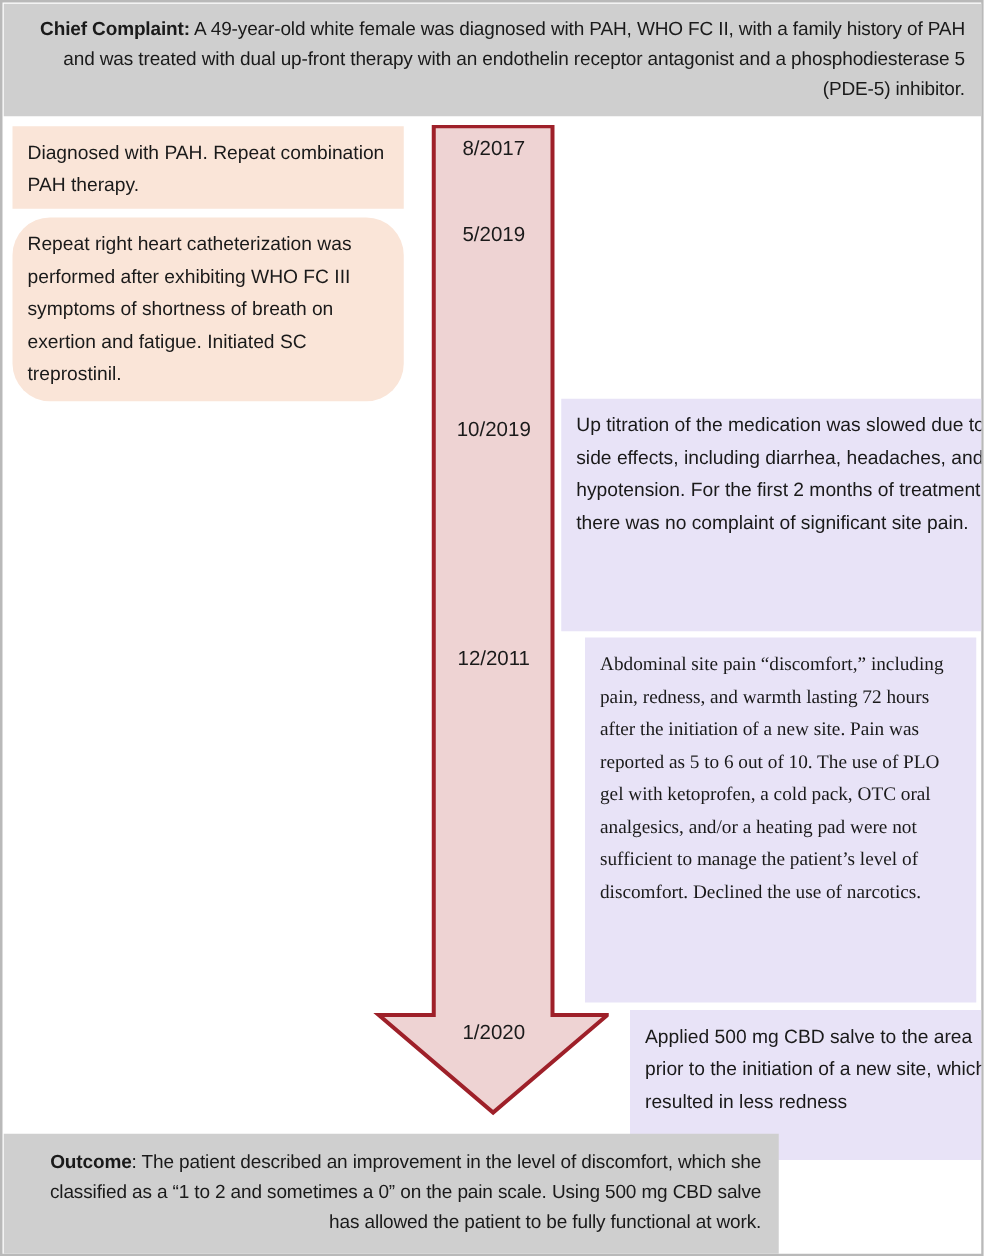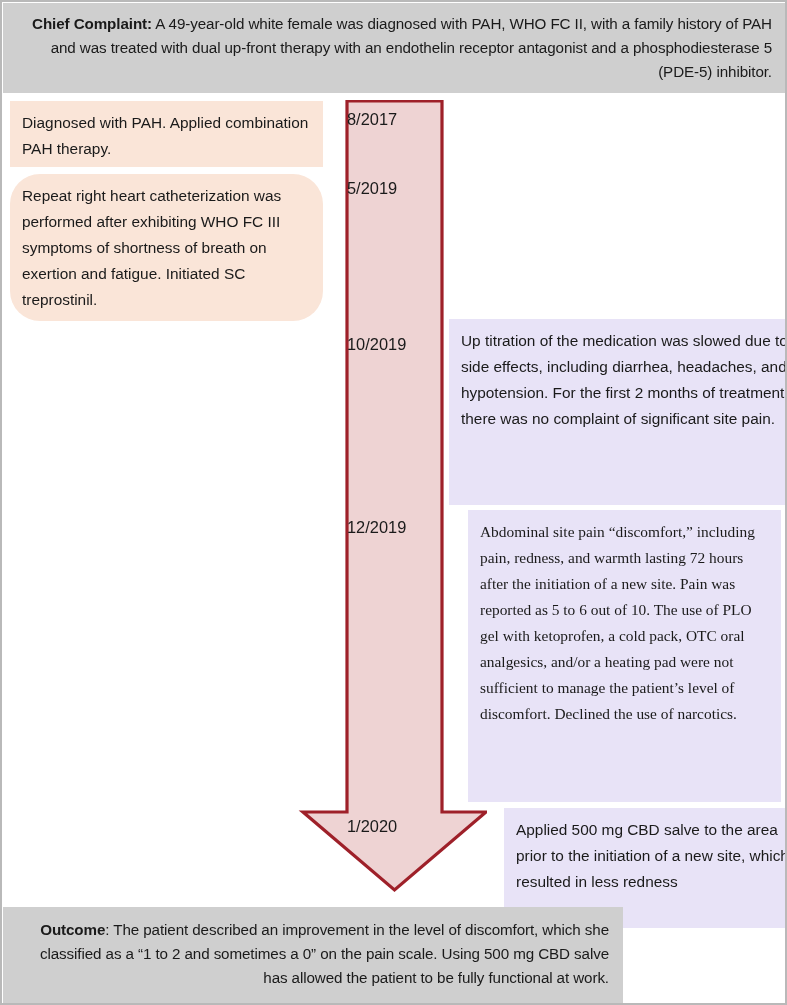--- a/index.html
+++ b/index.html
@@ -125,21 +125,21 @@
     display: block;
     width: 192px;
     height: 794px;
   }
 
   
   .date-label {
     position: absolute;
     width: 96px;
     left: 345px;
-    text-align: left;
+    text-align: center;
     font-size: 16.4px;
     color: #1a1a1a;
     line-height: 20px;
   }
   #date-0 { top: 107px; }
   #date-1 { top: 176px; }
   #date-2 { top: 332px; }
   #date-3 { top: 515px; }
   #date-4 { top: 814px; }
 </style>
@@ -156,25 +156,25 @@
 
   <div id="timeline-arrow">
     <svg viewBox="0 0 192 794" preserveAspectRatio="none">
       <polygon points="52,1 147,1 147,712 191,712 99.5,790 8,712 52,712" fill="#eed3d3" stroke="#9e2029" stroke-width="3.2" stroke-linejoin="miter"></polygon>
     </svg>
   </div>
 
   <div class="date-label" id="date-0">8/2017</div>
   <div class="date-label" id="date-1">5/2019</div>
   <div class="date-label" id="date-2">10/2019</div>
-  <div class="date-label" id="date-3">12/2019</div>
+  <div class="date-label" id="date-3">12/2011</div>
   <div class="date-label" id="date-4">1/2020</div>
 
   <div class="peach-box" id="peach-box-1">
-    <div class="peach-text">Diagnosed with PAH. Applied combination PAH therapy.</div>
+    <div class="peach-text">Diagnosed with PAH. Repeat combination PAH therapy.</div>
   </div>
 
   <div class="peach-box" id="peach-box-2">
     <div class="peach-text">Repeat right heart catheterization was performed after exhibiting WHO FC III symptoms of shortness of breath on exertion and fatigue. Initiated SC treprostinil.</div>
   </div>
 
   <div class="lav-box" id="lav-box-1">
     <div class="lav-text">Up titration of the medication was slowed due to side effects, including diarrhea, headaches, and hypotension. For the first 2 months of treatment, there was no complaint of significant site pain.</div>
   </div>
 

